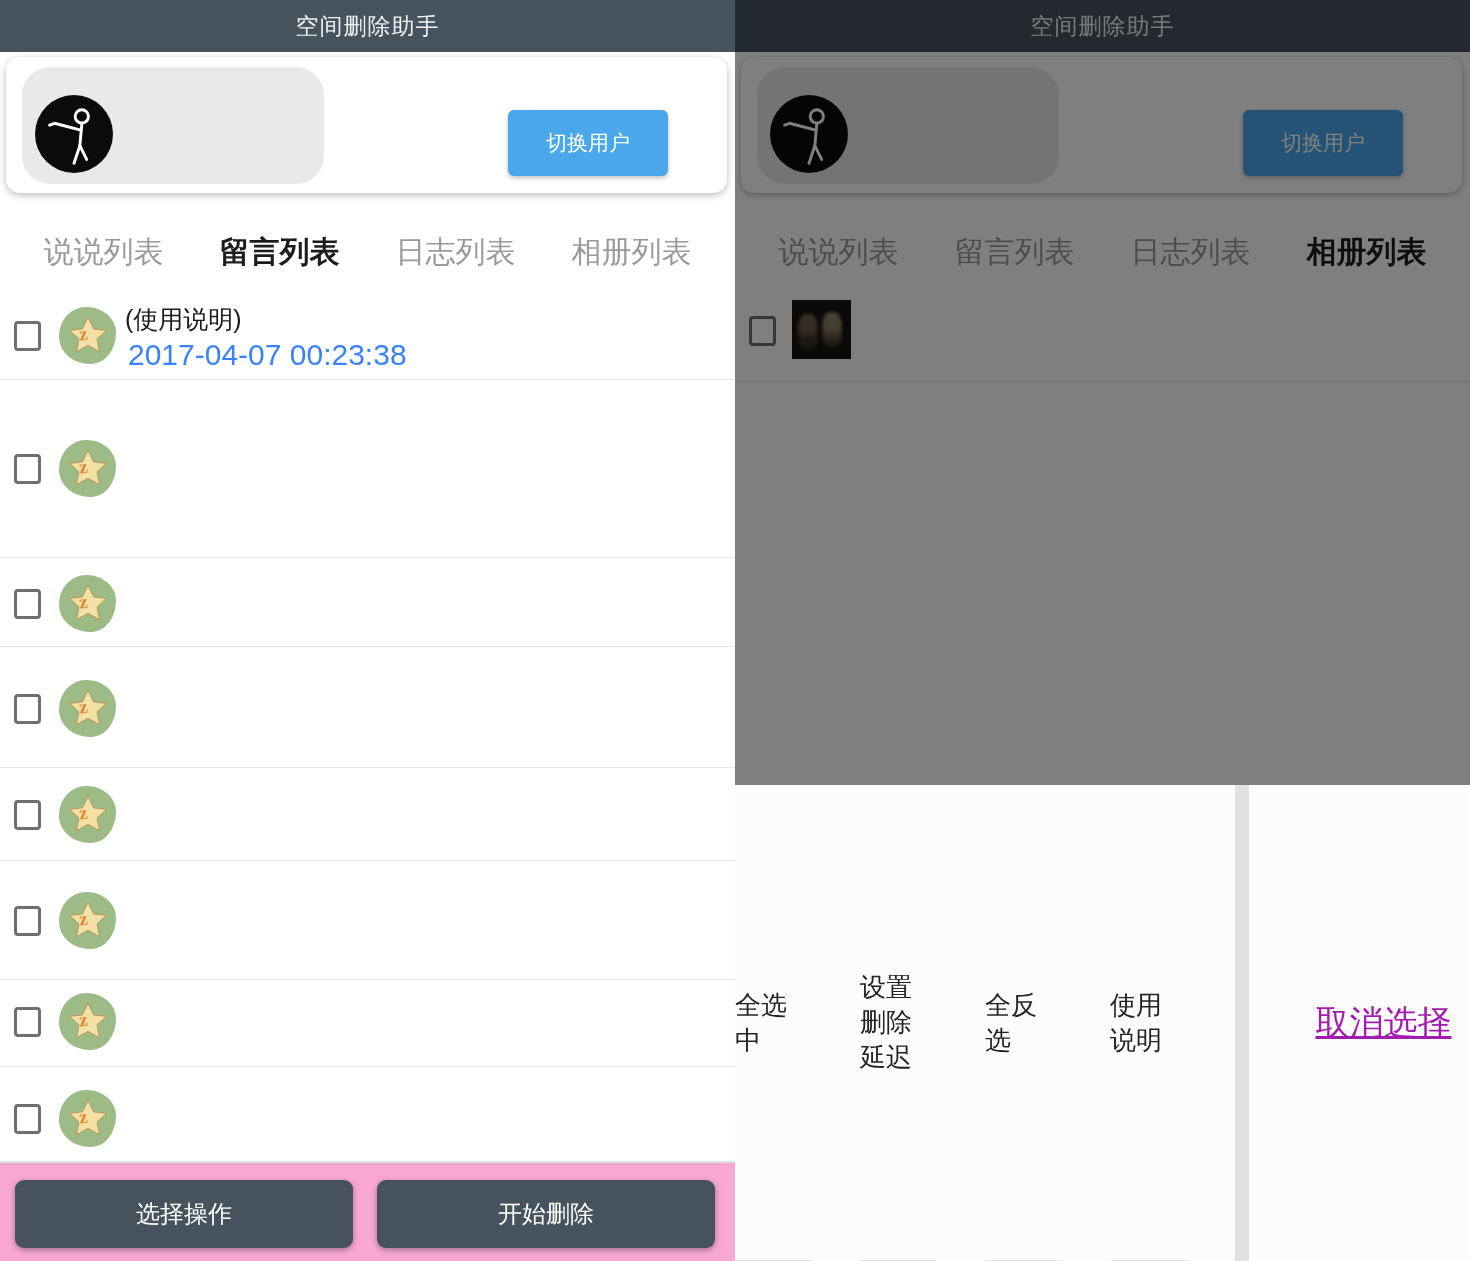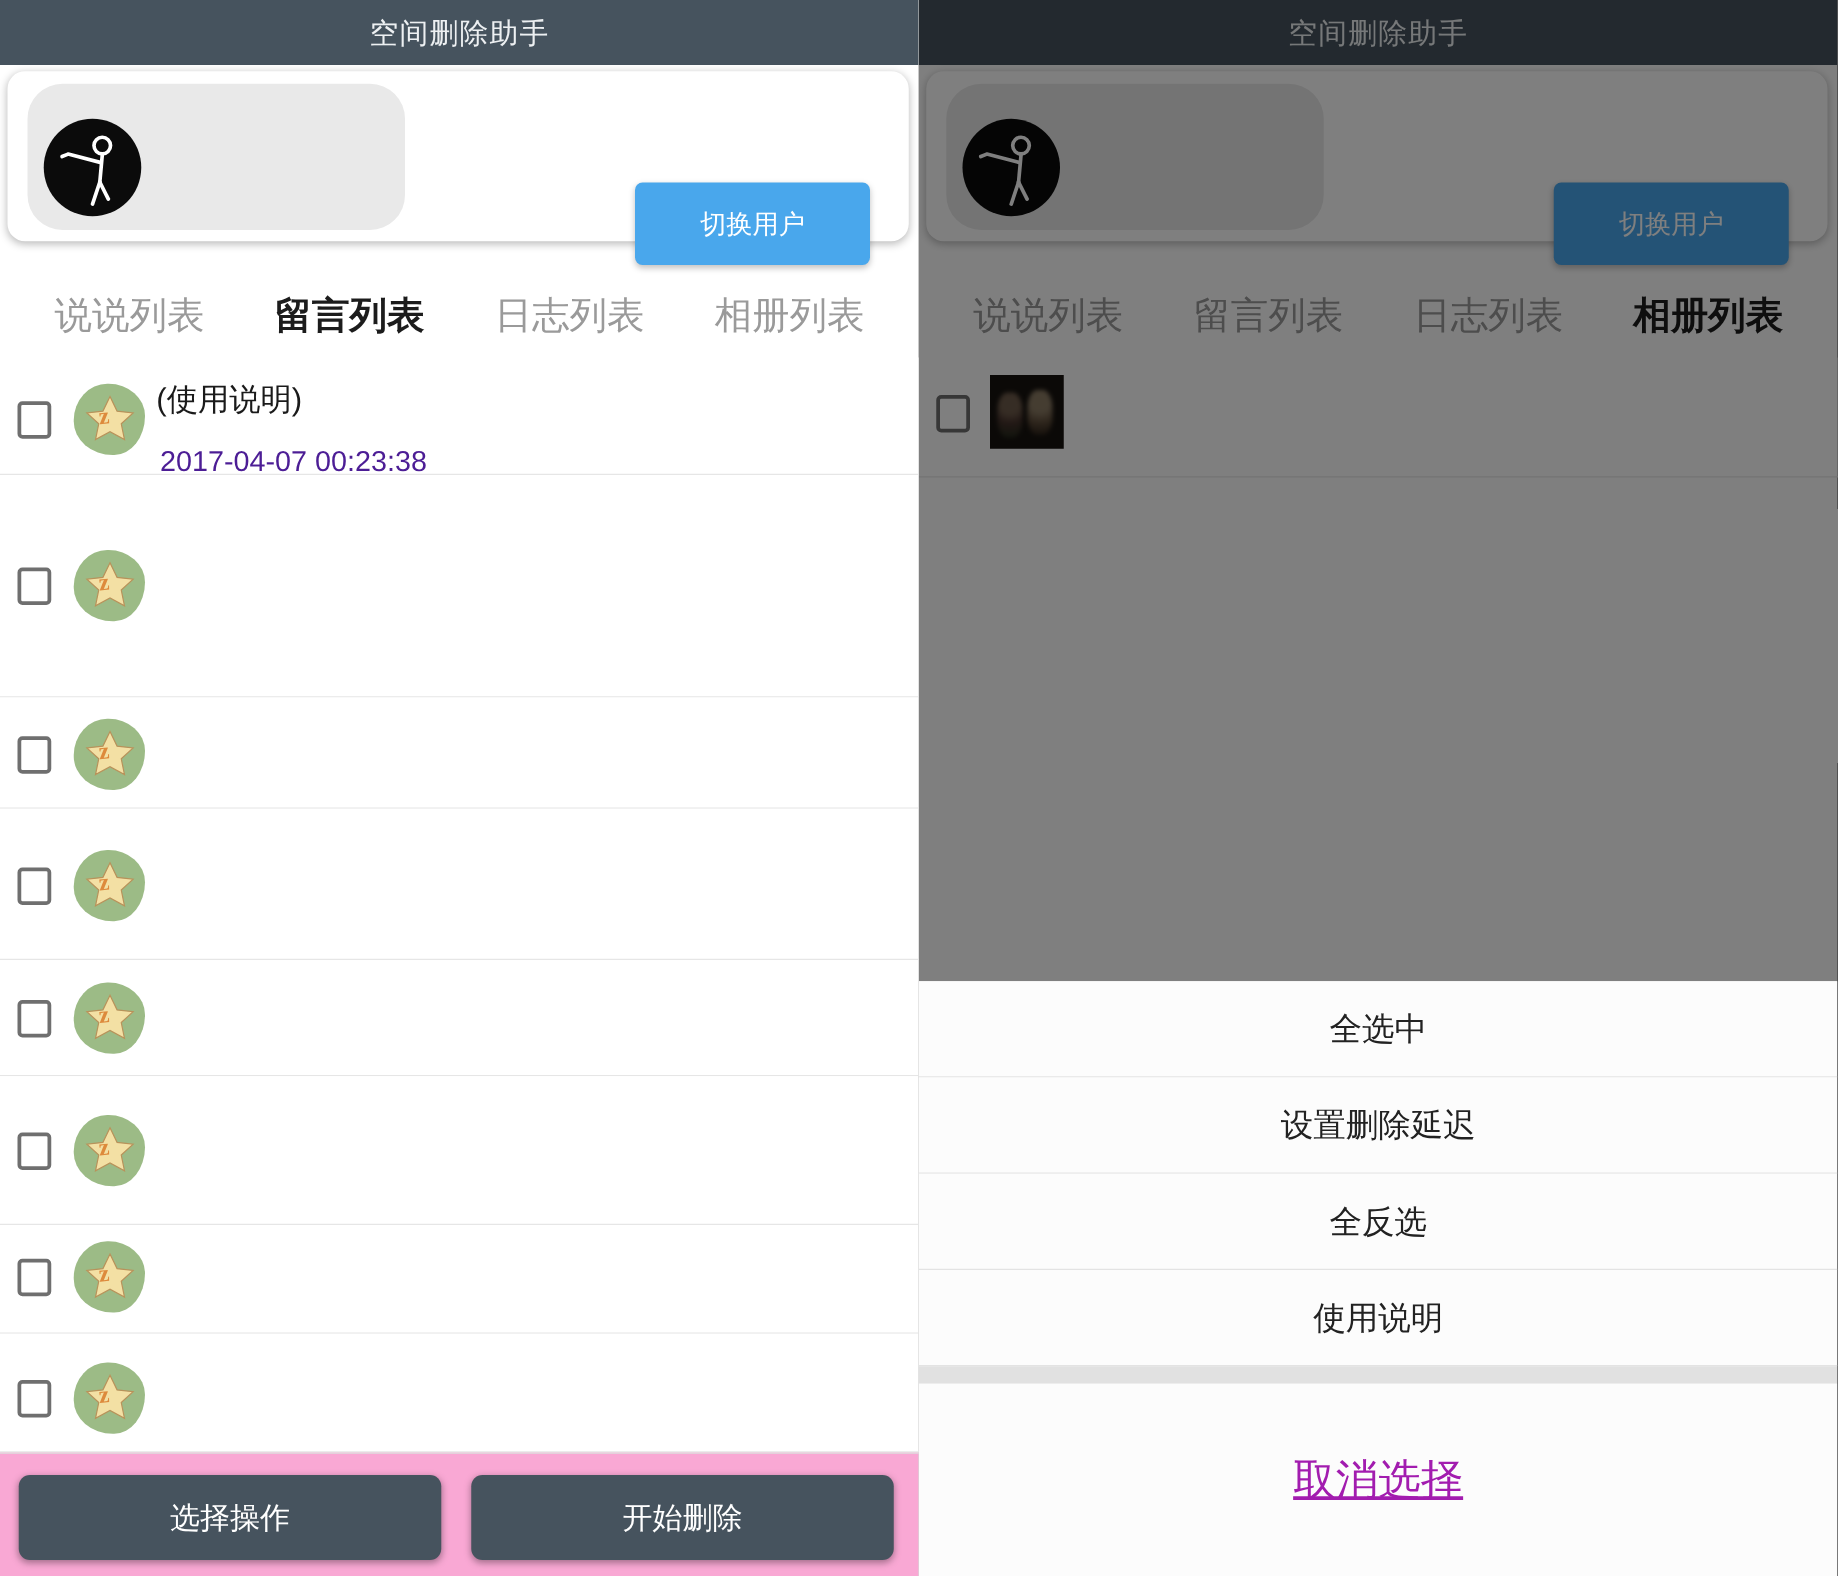--- a/index.html
+++ b/index.html
@@ -16,43 +16,43 @@
   .appbar-title { color:#edf0f2; font-size:23px; letter-spacing:1px; }
 
   
   .user-card { position:absolute; top:57px; left:6px; width:721px; height:136px;
                background:#ffffff; border-radius:14px; box-shadow:0 2px 7px rgba(0,0,0,0.28); }
   .user-pill { position:absolute; left:16px; top:10px; width:302px; height:117px;
                background:#e9e9e9; border-radius:28px; }
   .avatar { position:absolute; left:13px; top:28px; width:78px; height:78px; border-radius:50%;
             background:#0b0b0b; overflow:hidden; }
   .avatar svg { width:100%; height:100%; }
-  .switch-btn { position:absolute; left:502px; top:53px; width:188px; height:66px;
+  .switch-btn { position:absolute; left:502px; top:53px; width:160px; height:66px;
                 background:#49a7ec; border:none; border-radius:6px; color:#ffffff; font-size:21px;
-                box-shadow:0 2px 5px rgba(0,0,0,0.25); font-family:inherit;margin-top:36px; }
+                box-shadow:0 2px 5px rgba(0,0,0,0.25); font-family:inherit; }
 
   
   .tabs { position:absolute; top:218px; left:0; right:0; height:68px;
           display:flex; align-items:center; justify-content:center; gap:56px; }
   .tab { font-size:30px; color:#9a9a9a; cursor:pointer; }
   .tab.active { color:#1c1c1c; font-weight:bold; }
 
   
   .list { position:absolute; top:286px; left:0; right:0; }
   .row { position:relative; height:var(--h); border-bottom:1px solid #e6e6e6; background:#fff; }
   .checkbox { position:absolute; left:14px; top:calc(var(--at) + 14px); width:27px; height:30px;
               border:3px solid #6f6f6f; border-radius:4px; background:#fff; }
   .badge { position:absolute; left:59px; top:var(--at); width:57px; height:57px;
            background:#9cbb86; border-radius:48% 52% 44% 56% / 52% 46% 56% 48%;
            display:flex; align-items:center; justify-content:center; }
   .badge svg { width:46px; height:46px; }
   .badge .zmark { position:absolute; top:16px; left:20px; font-size:19px; font-weight:bold;
                   color:#dd8a3c; transform:rotate(-6deg); font-family:"Liberation Serif", serif; }
   .row-title { position:absolute; left:125px; top:17px; font-size:25px; color:#1a1a1a; }
-  .row-time  { position:absolute; left:128px; top:70px; font-size:23px; color:#4c1d95; }
+  .row-time  { position:absolute; left:128px; top:52px; font-size:30px; color:#3b82f6; }
 
   
   .bottombar { position:absolute; left:0; right:0; top:1162px; bottom:0;
                border-top:1px solid #dddddd; background:#f9a8d4; }
   .action-btn { position:absolute; top:17px; height:68px; background:#46535e; color:#ffffff;
                 font-size:24px; border:none; border-radius:9px; box-shadow:0 2px 6px rgba(0,0,0,0.35);
                 font-family:inherit; }
   .action-btn.select { left:15px;  width:338px; }
   .action-btn.delete { left:377px; width:338px; }
 
@@ -62,21 +62,21 @@
   .photo-row .checkbox { top:30px; }
   .photo-thumb { position:absolute; left:57px; top:14px; width:59px; height:59px;
                  background:#17130f; overflow:hidden; }
   .fig { position:absolute; width:20px; height:36px; filter:blur(1.5px); border-radius:40%; }
   .fig.a { left:6px;  top:14px; background:radial-gradient(circle at 50% 25%, #6d5a4a 0 28%, #44302a 55%, #202a1a 100%); }
   .fig.b { left:30px; top:12px; background:radial-gradient(circle at 50% 25%, #8a7a63 0 30%, #5c4a38 60%, #241c14 100%); }
 
   
   .dim-overlay { position:absolute; inset:0; background:rgba(0,0,0,0.5); z-index:5; }
   .sheet { position:absolute; left:0; right:0; top:785px; bottom:0; z-index:6;
-           background:#fcfcfc; display:flex; flex-direction:column; }
+           background:#fcfcfc; display:flex; flex-direction:row;gap:48px; }
   .sheet-item { flex:0 0 77px; display:flex; align-items:center; justify-content:center;
                 font-size:26px; color:#222222; background:#fcfcfc; border-bottom:1px solid #e3e3e3;
                 cursor:pointer; }
   .sheet-item:nth-child(5) { border-bottom:none; }
   .sheet-band { flex:0 0 14px; background:#e1e1e1; }
   .sheet-cancel { flex:1; display:flex; align-items:center; justify-content:center;
                   font-size:34px; color:#a21caf; background:#fcfcfc; cursor:pointer;text-decoration:underline; }
 </style>
 </head>
 <body>

